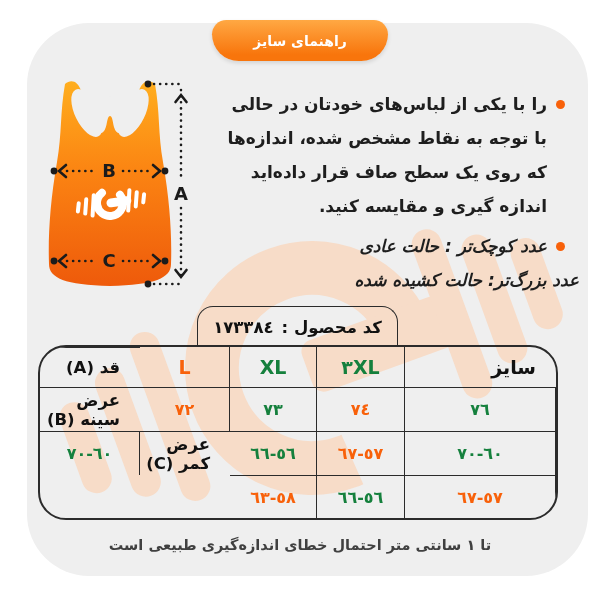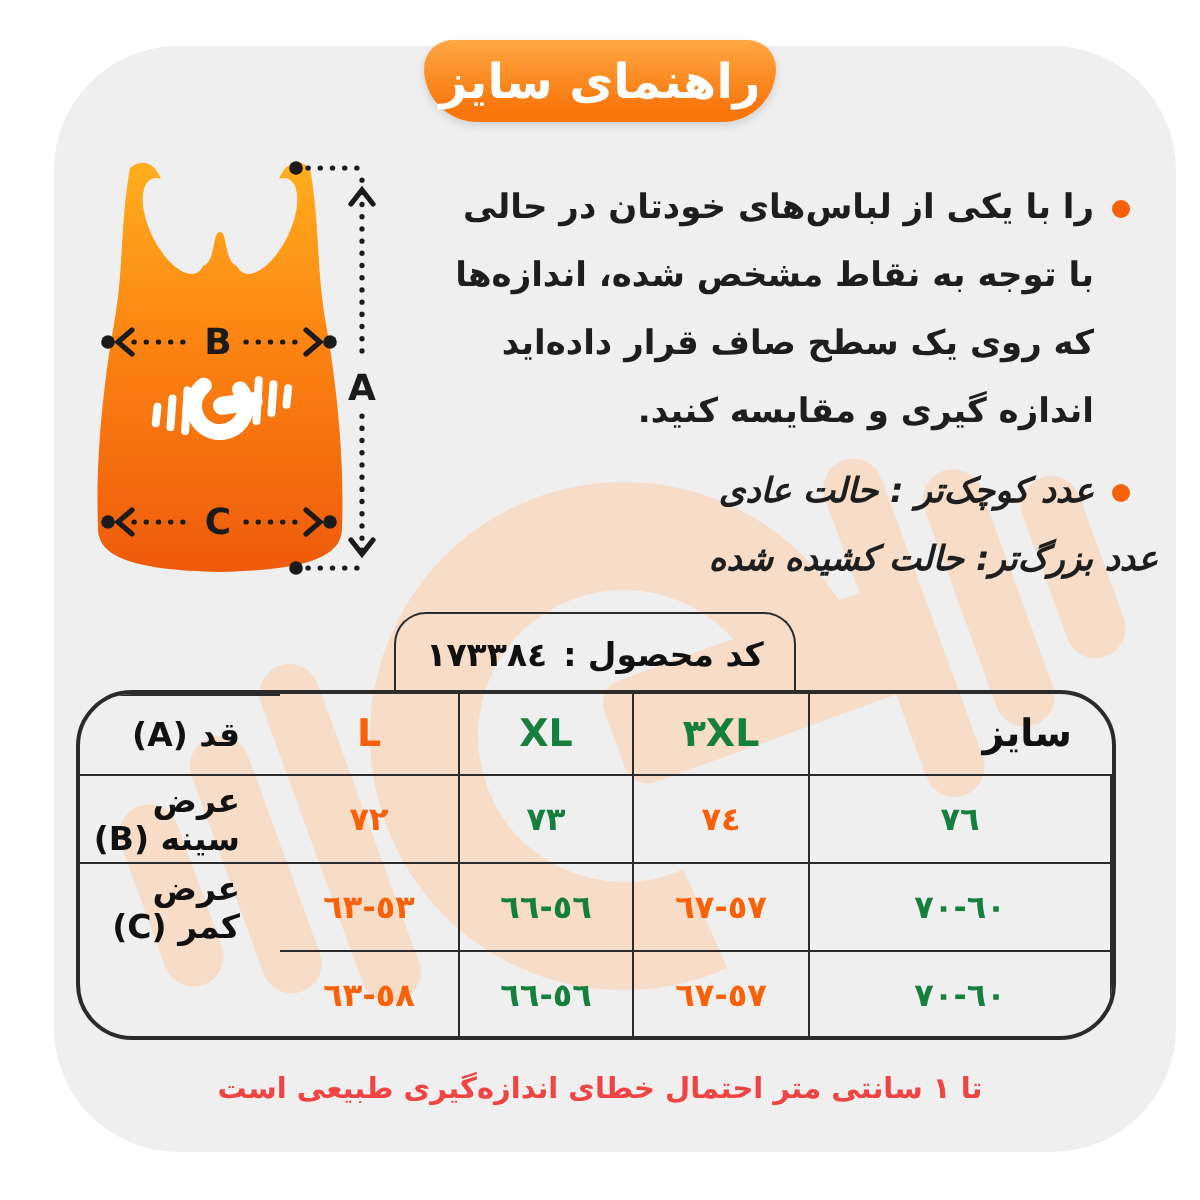--- a/index.html
+++ b/index.html
@@ -13,21 +13,21 @@
     position:absolute;left:27px;top:23px;width:561px;height:553px;
     background:#efefef;border-radius:62px;overflow:hidden;z-index:0;
   }
   .watermark{position:absolute;left:0;top:0;z-index:0;}
   
   .badge{
     position:absolute;top:20px;left:50%;margin-left:-88px;width:176px;height:41px;
     background:linear-gradient(180deg,#ffa843 0%,#f8750c 85%);
     border-radius:16px 16px 30px 30px;z-index:5;
     display:flex;align-items:center;justify-content:center;
-    color:#ffffff;font-weight:bold;font-size:24px;
+    color:#ffffff;font-weight:bold;font-size:14px;
     box-shadow:0 2px 4px rgba(0,0,0,0.12);
   }
   
   .figure{position:absolute;left:35px;top:72px;z-index:2;}
   
   .instructions{
     position:absolute;right:33px;top:87px;width:330px;z-index:2;
     direction:rtl;text-align:right;font-weight:bold;color:#1e1e1e;
   }
   .bullet-para{position:relative;padding-right:20px;}
@@ -64,21 +64,21 @@
   .cell.hline{border-top:1.6px solid #2b2b2b;}
   .cell.rowhead{justify-content:flex-start;padding-right:20px;font-size:16.5px;color:#111;}
   .cell.colhead{font-size:19px;}
   .num{direction:ltr;unicode-bidi:isolate;}
   .c-orange{color:#f8610a;}
   .c-navy{color:#15803d;}
   .c-black{color:#111111;}
   
   .footnote{
     position:absolute;left:0;top:537px;width:600px;z-index:2;
-    text-align:center;direction:rtl;font-size:14.5px;font-weight:600;color:#ef4444;
+    text-align:center;direction:rtl;font-size:14.5px;font-weight:600;color:#404040;
   }
 </style>
 </head>
 <body>
 
 <div class="card">
   <svg class="watermark" width="561" height="553" viewBox="0 0 561 553">
     <g fill="#f7dcc8" transform="translate(285,345) rotate(-20)">
       <rect x="-255" y="-50" width="30" height="95" rx="15"></rect>
       <rect x="-210" y="-70" width="30" height="135" rx="15"></rect>
@@ -223,23 +223,20 @@
   <div class="cell rowhead hline">عرض سینه (B)</div>
   <div class="cell vline hline c-navy">
       <span class="num" dir="ltr">٦٠-٧٠</span>
     </div>
   <div class="cell vline hline c-orange">
       <span class="num" dir="ltr">٥٧-٦٧</span>
     </div>
   <div class="cell vline hline c-navy">
       <span class="num" dir="ltr">٥٦-٦٦</span>
     </div>
-  <div class="cell vline hline c-orange">
-      <span class="num" dir="ltr">٥٣-٦٣</span>
-    </div>
 
   <div class="cell rowhead hline">عرض کمر (C)</div>
   <div class="cell vline hline c-navy">
       <span class="num" dir="ltr">٦٠-٧٠</span>
     </div>
   <div class="cell vline hline c-orange">
       <span class="num" dir="ltr">٥٧-٦٧</span>
     </div>
   <div class="cell vline hline c-navy">
       <span class="num" dir="ltr">٥٦-٦٦</span>

